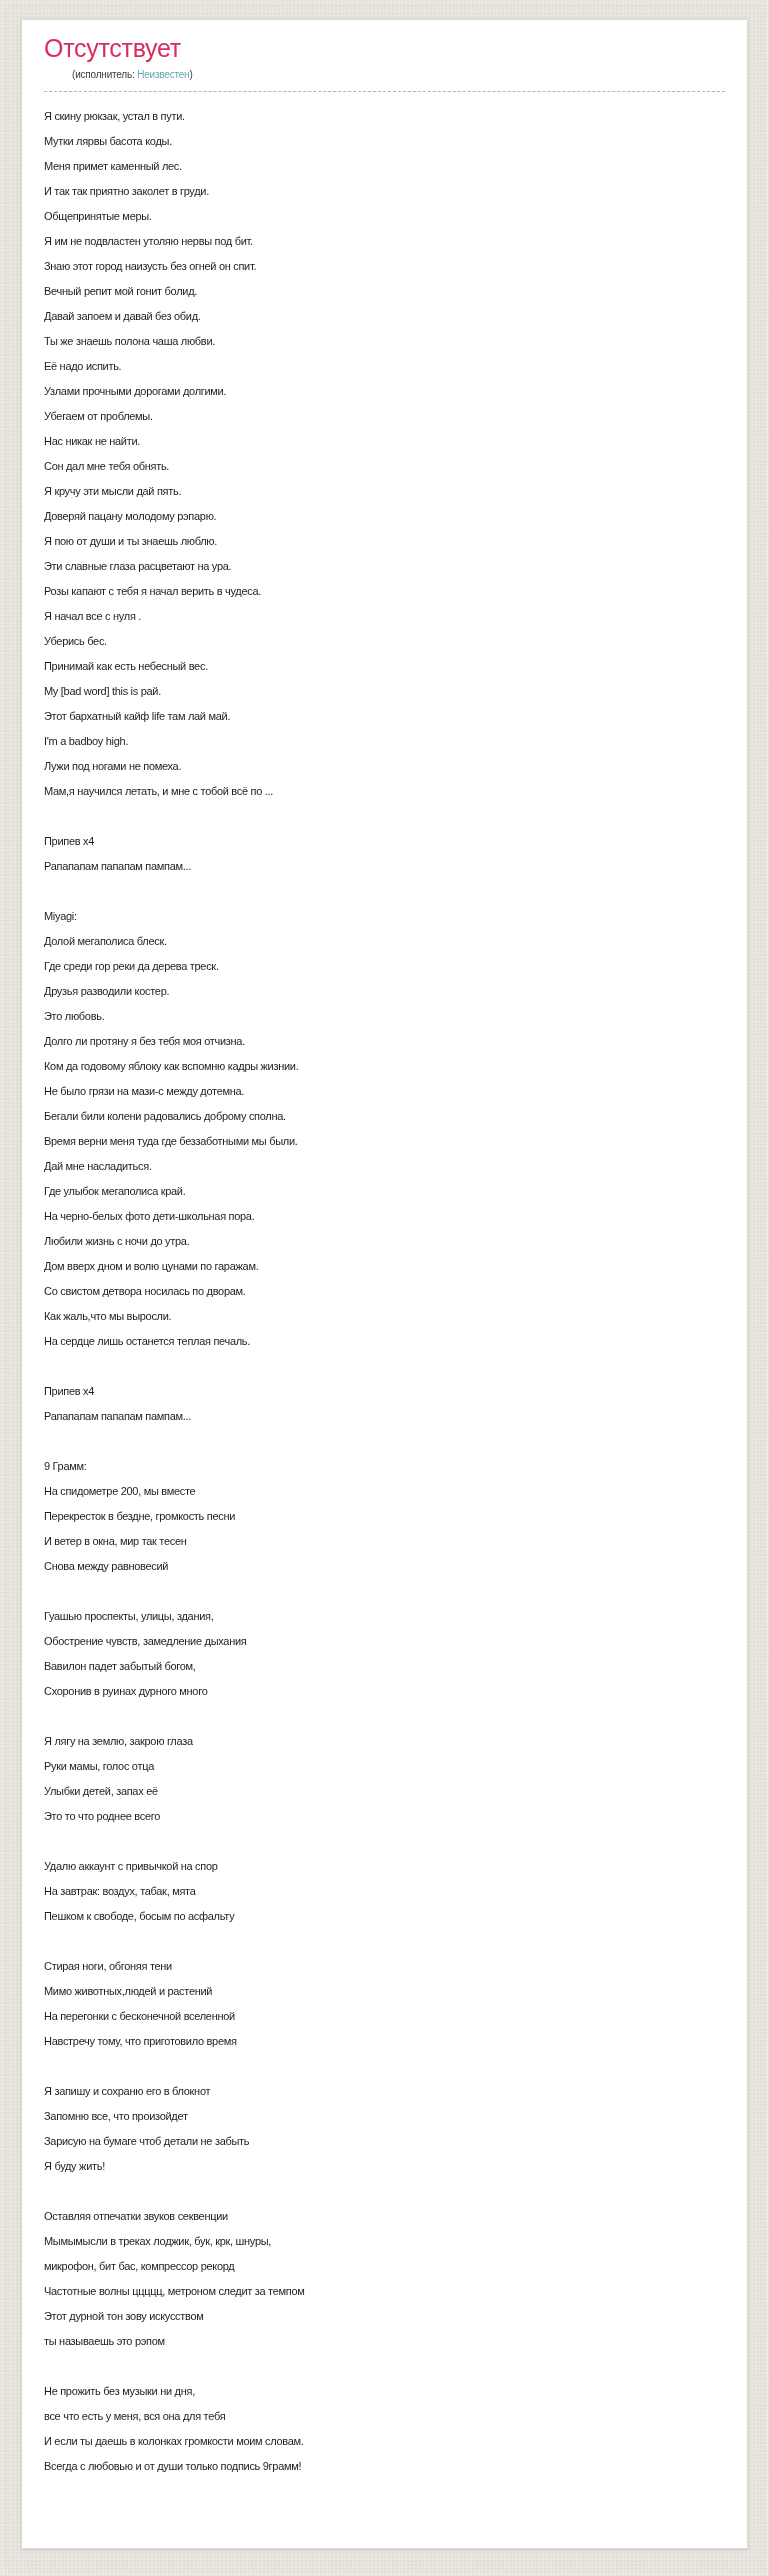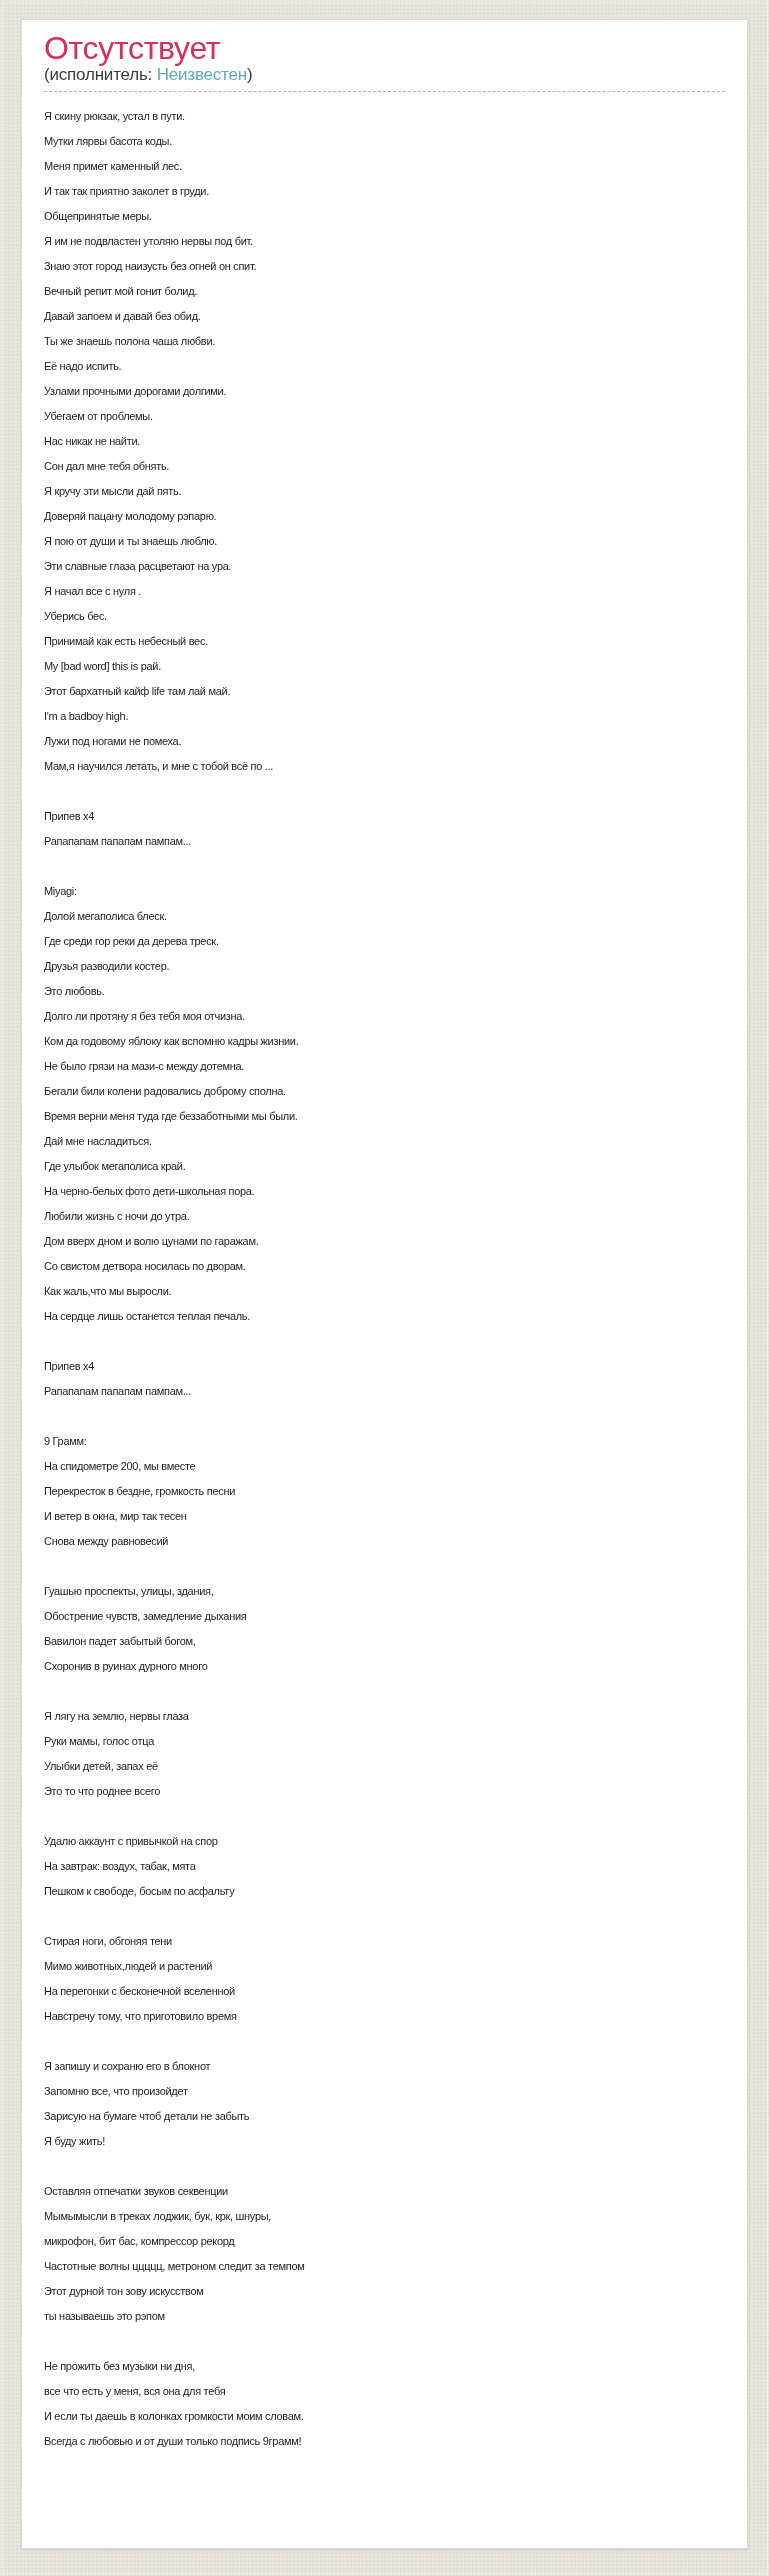--- a/index.html
+++ b/index.html
@@ -27,32 +27,33 @@
     height: 2530px;
     box-sizing: border-box;
     background: #ffffff;
     border: 1px solid #dcd8d2;
     box-shadow: 0 1px 2.9px rgba(0,0,0,0.10);
     padding: 13.5px 22px 0 22px;
     overflow: hidden;
   }
   .title {
     margin: 0;
-    font-size: 32px;
+    font-size: 25px;
     line-height: 29px;
     font-weight: 400;
     color: #d62e5d;
     letter-spacing: -0.3px;
   }
   .artist {
     margin-top: 2.9px;
-    font-size: 17px;
+    font-size: 10px;
     line-height: 19px;
     color: #3b3b3b;
     letter-spacing: -0.2px;
+    margin-left: 28px;
   }
   .artist-link {
     color: #64a8b6;
     text-decoration: none;
   }
   .sep {
     margin-top: 6.7px;
     border-bottom: 1px dashed #9fb9ca;
     height: 0;
   }
@@ -88,20 +89,21 @@
       <div class="lyric-line">Ты же знаешь полона чаша любви.</div>
       <div class="lyric-line">Её надо испить.</div>
       <div class="lyric-line">Узлами прочными дорогами долгими.</div>
       <div class="lyric-line">Убегаем от проблемы.</div>
       <div class="lyric-line">Нас никак не найти.</div>
       <div class="lyric-line">Сон дал мне тебя обнять.</div>
       <div class="lyric-line">Я кручу эти мысли дай пять.</div>
       <div class="lyric-line">Доверяй пацану молодому рэпарю.</div>
       <div class="lyric-line">Я пою от души и ты знаешь люблю.</div>
       <div class="lyric-line">Эти славные глаза расцветают на ура.</div>
+      <div class="lyric-line">Розы капают с тебя я начал верить в чудеса.</div>
       <div class="lyric-line">Я начал все с нуля .</div>
       <div class="lyric-line">Уберись бес.</div>
       <div class="lyric-line">Принимай как есть небесный вес.</div>
       <div class="lyric-line">My [bad word] this is рай.</div>
       <div class="lyric-line">Этот бархатный кайф life там лай май.</div>
       <div class="lyric-line">I'm a badboy high.</div>
       <div class="lyric-line">Лужи под ногами не помеха.</div>
       <div class="lyric-line">Мам,я научился летать, и мне с тобой всё по ...</div>
       <div class="lyric-line"></div>
       <div class="lyric-line">Припев x4</div>
@@ -133,21 +135,21 @@
       <div class="lyric-line">На спидометре 200, мы вместе</div>
       <div class="lyric-line">Перекресток в бездне, громкость песни</div>
       <div class="lyric-line">И ветер в окна, мир так тесен</div>
       <div class="lyric-line">Снова между равновесий</div>
       <div class="lyric-line"></div>
       <div class="lyric-line">Гуашью проспекты, улицы, здания,</div>
       <div class="lyric-line">Обострение чувств, замедление дыхания</div>
       <div class="lyric-line">Вавилон падет забытый богом,</div>
       <div class="lyric-line">Схоронив в руинах дурного много</div>
       <div class="lyric-line"></div>
-      <div class="lyric-line">Я лягу на землю, нервы глаза</div>
+      <div class="lyric-line">Я лягу на землю, закрою глаза</div>
       <div class="lyric-line">Руки мамы, голос отца</div>
       <div class="lyric-line">Улыбки детей, запах её</div>
       <div class="lyric-line">Это то что роднее всего</div>
       <div class="lyric-line"></div>
       <div class="lyric-line">Удалю аккаунт с привычкой на спор</div>
       <div class="lyric-line">На завтрак: воздух, табак, мята</div>
       <div class="lyric-line">Пешком к свободе, босым по асфальту</div>
       <div class="lyric-line"></div>
       <div class="lyric-line">Стирая ноги, обгоняя тени</div>
       <div class="lyric-line">Мимо животных,людей и растений</div>

